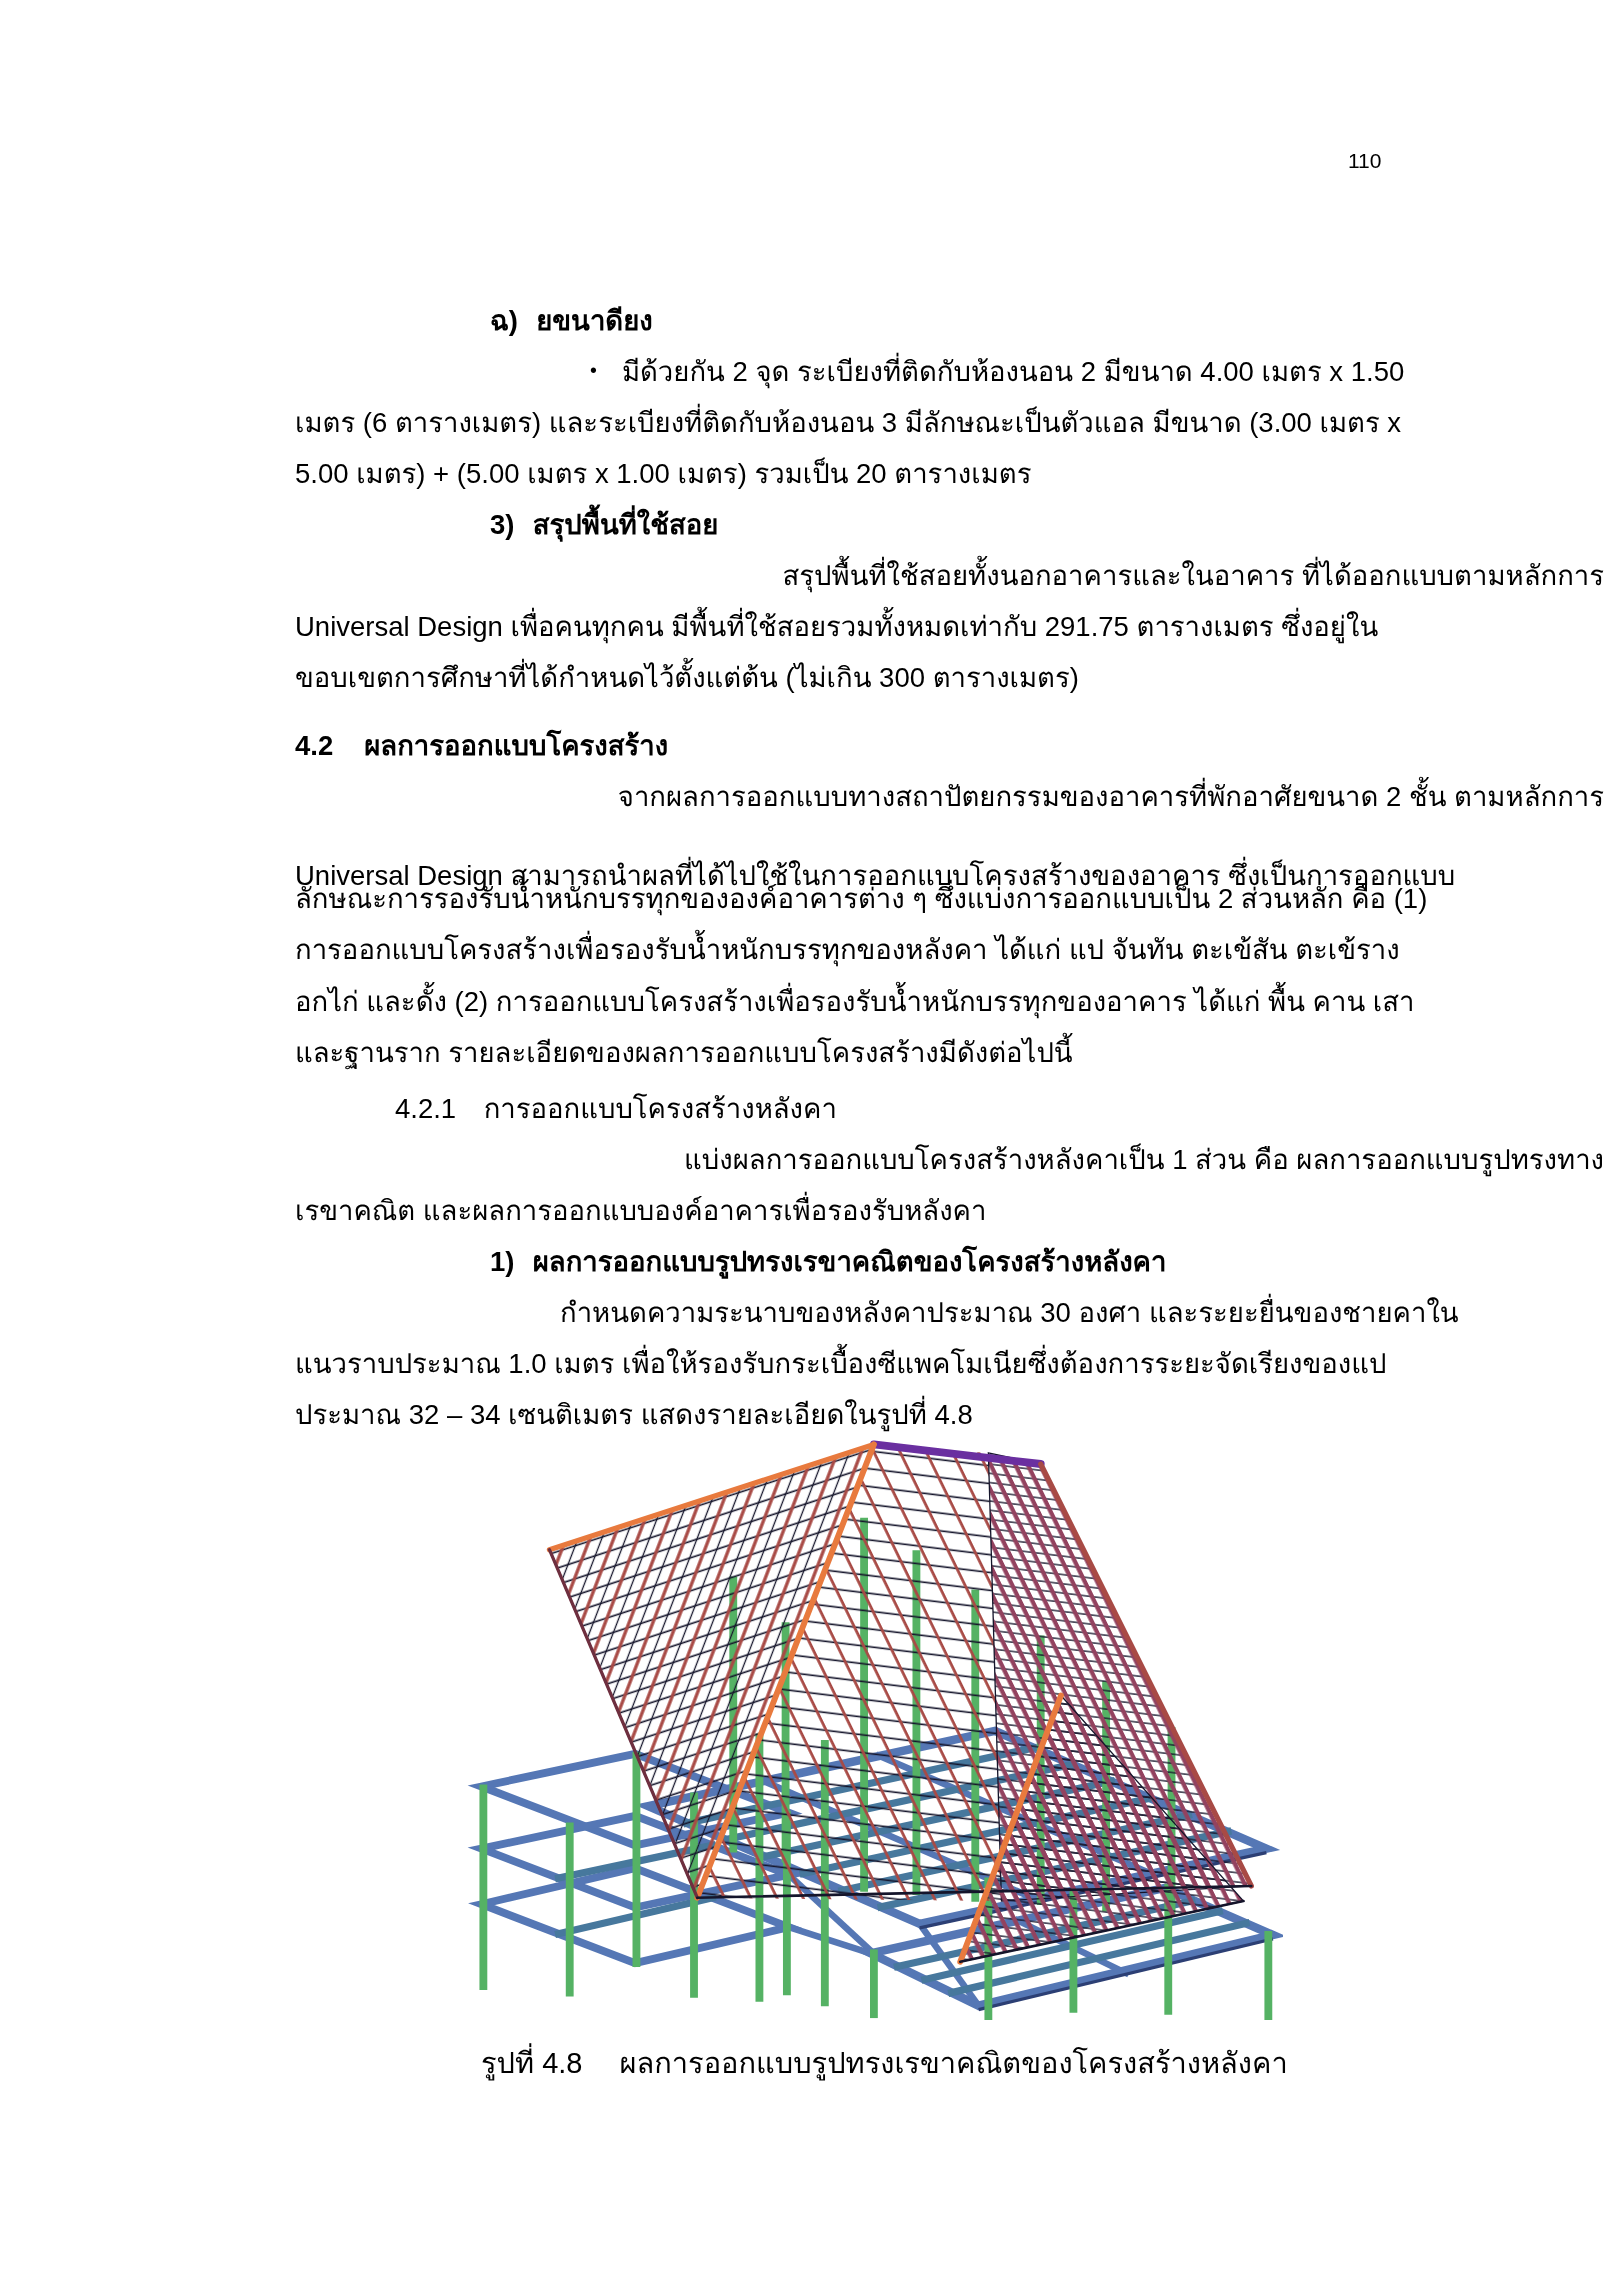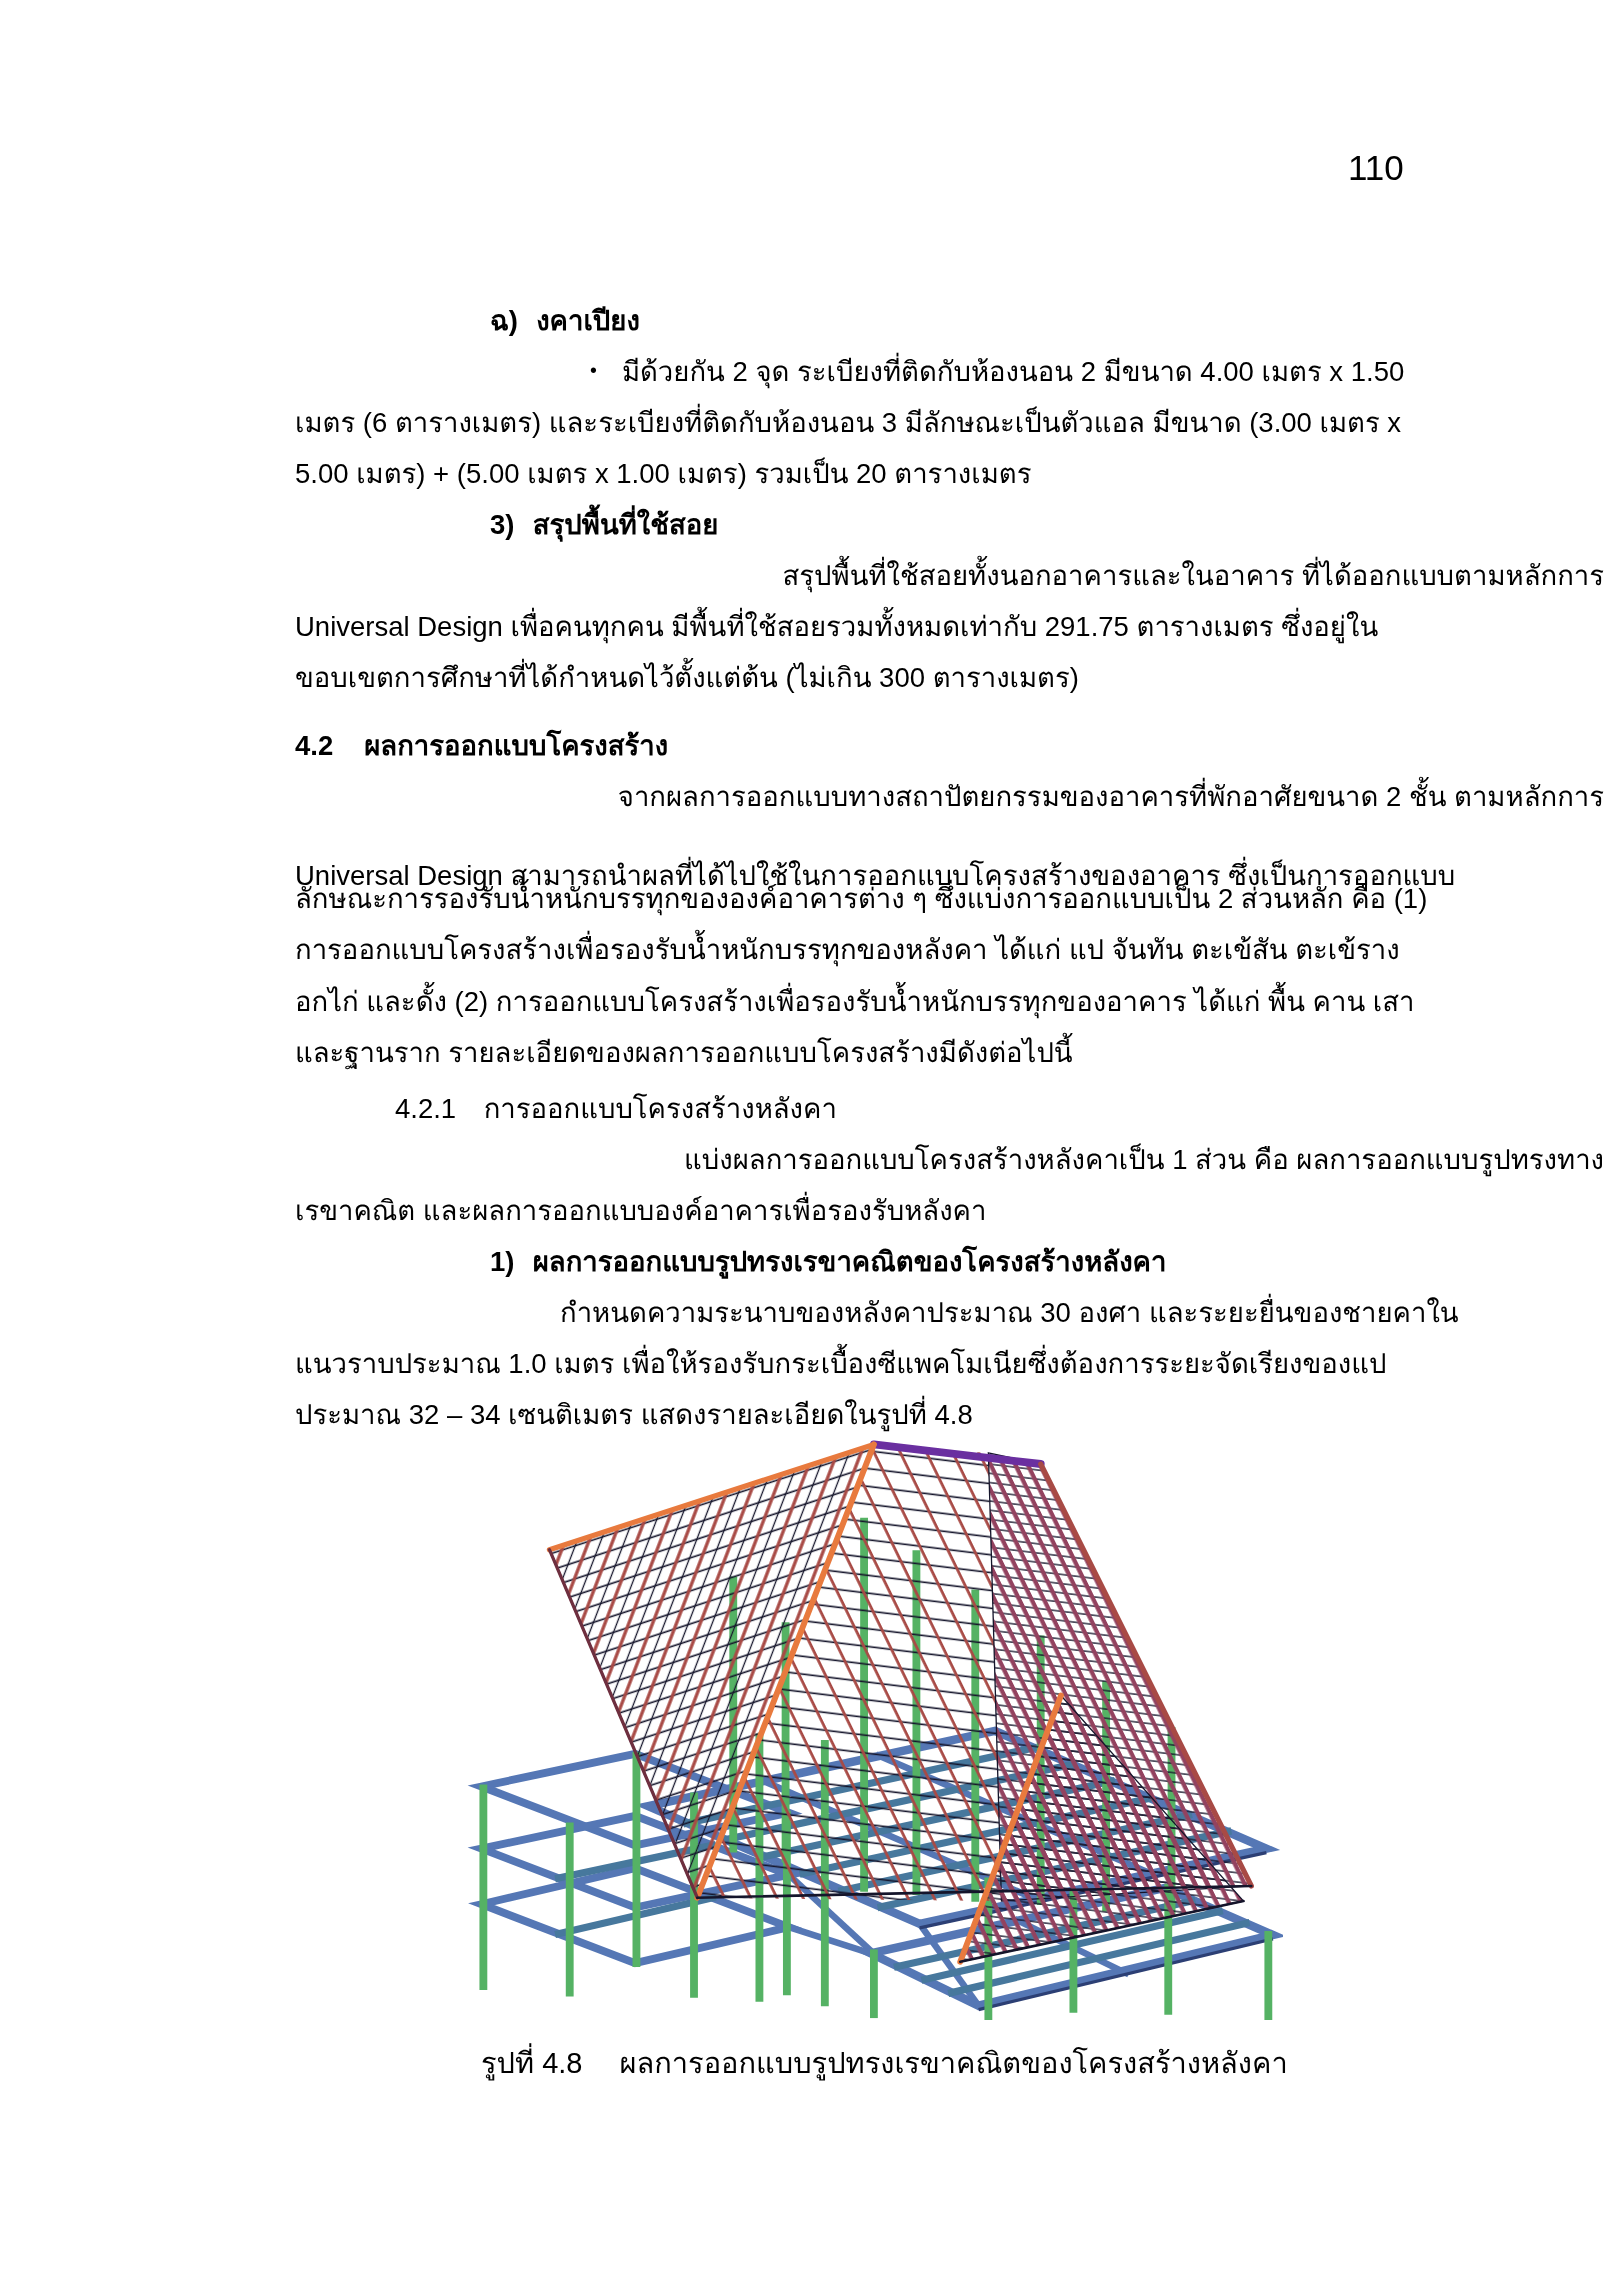--- a/index.html
+++ b/index.html
@@ -3,21 +3,21 @@
 <meta charset="utf-8">
 <style>
   html,body{margin:0;padding:0;background:#ffffff;}
   body{
     width:1624px;height:2295px;position:relative;
     font-family:"Liberation Sans","DejaVu Sans",sans-serif;
     color:#000;
   }
   .page-number{
     position:absolute;left:1348px;top:149px;
-    font-size:35px;line-height:1.1;
+    font-size:21px;line-height:1.1;
   }
   .textblock{position:absolute;left:295px;top:0;width:1073px;}
   .line{
     position:absolute;left:0;width:1073px;height:51px;
     font-size:27.5px;line-height:41px;white-space:nowrap;
   }
   .l-h2{font-weight:700;}
   .l-h2 .lab{display:inline-block;margin-right:31px;}
   .l-h25{font-weight:400;padding-left:100px;}
   .l-h25 .lab{display:inline-block;margin-right:27.5px;}
@@ -38,21 +38,21 @@
     font-size:29px;line-height:41px;white-space:nowrap;
   }
   .caption .cap-label{display:inline-block;margin-right:37px;}
 </style>
 </head>
 <body>
 
 <div class="page-number">110</div>
 
 <div class="textblock">
-  <div class="line l-h3" style="top:300px"><span class="lab">ฉ)</span><span>งคาเปียง</span></div>
+  <div class="line l-h3" style="top:300px"><span class="lab">ฉ)</span><span>ยขนาดียง</span></div>
   <div class="line l-bullet" style="top:351px"><span class="bullet-dot">•</span><span>มีด้วยกัน 2 จุด ระเบียงที่ติดกับห้องนอน 2 มีขนาด 4.00 เมตร x 1.50</span></div>
   <div class="line l-body" style="top:402px">เมตร (6 ตารางเมตร) และระเบียงที่ติดกับห้องนอน 3 มีลักษณะเป็นตัวแอล มีขนาด (3.00 เมตร x</div>
   <div class="line l-body" style="top:453px">5.00 เมตร) + (5.00 เมตร x 1.00 เมตร) รวมเป็น 20 ตารางเมตร</div>
   <div class="line l-h3" style="top:504px"><span class="lab">3)</span><span>สรุปพื้นที่ใช้สอย</span></div>
   <div class="line l-indent" style="top:555px">สรุปพื้นที่ใช้สอยทั้งนอกอาคารและในอาคาร ที่ได้ออกแบบตามหลักการ</div>
   <div class="line l-body" style="top:606px">Universal Design เพื่อคนทุกคน มีพื้นที่ใช้สอยรวมทั้งหมดเท่ากับ 291.75 ตารางเมตร ซึ่งอยู่ใน</div>
   <div class="line l-body" style="top:657px">ขอบเขตการศึกษาที่ได้กำหนดไว้ตั้งแต่ต้น (ไม่เกิน 300 ตารางเมตร)</div>
   <div class="line l-h2" style="top:725px"><span class="lab">4.2</span><span>ผลการออกแบบโครงสร้าง</span></div>
   <div class="line l-indent" style="top:776px">จากผลการออกแบบทางสถาปัตยกรรมของอาคารที่พักอาศัยขนาด 2 ชั้น ตามหลักการ</div>
   <div class="line l-body" style="top:855px">Universal Design สามารถนำผลที่ได้ไปใช้ในการออกแบบโครงสร้างของอาคาร ซึ่งเป็นการออกแบบ</div>

